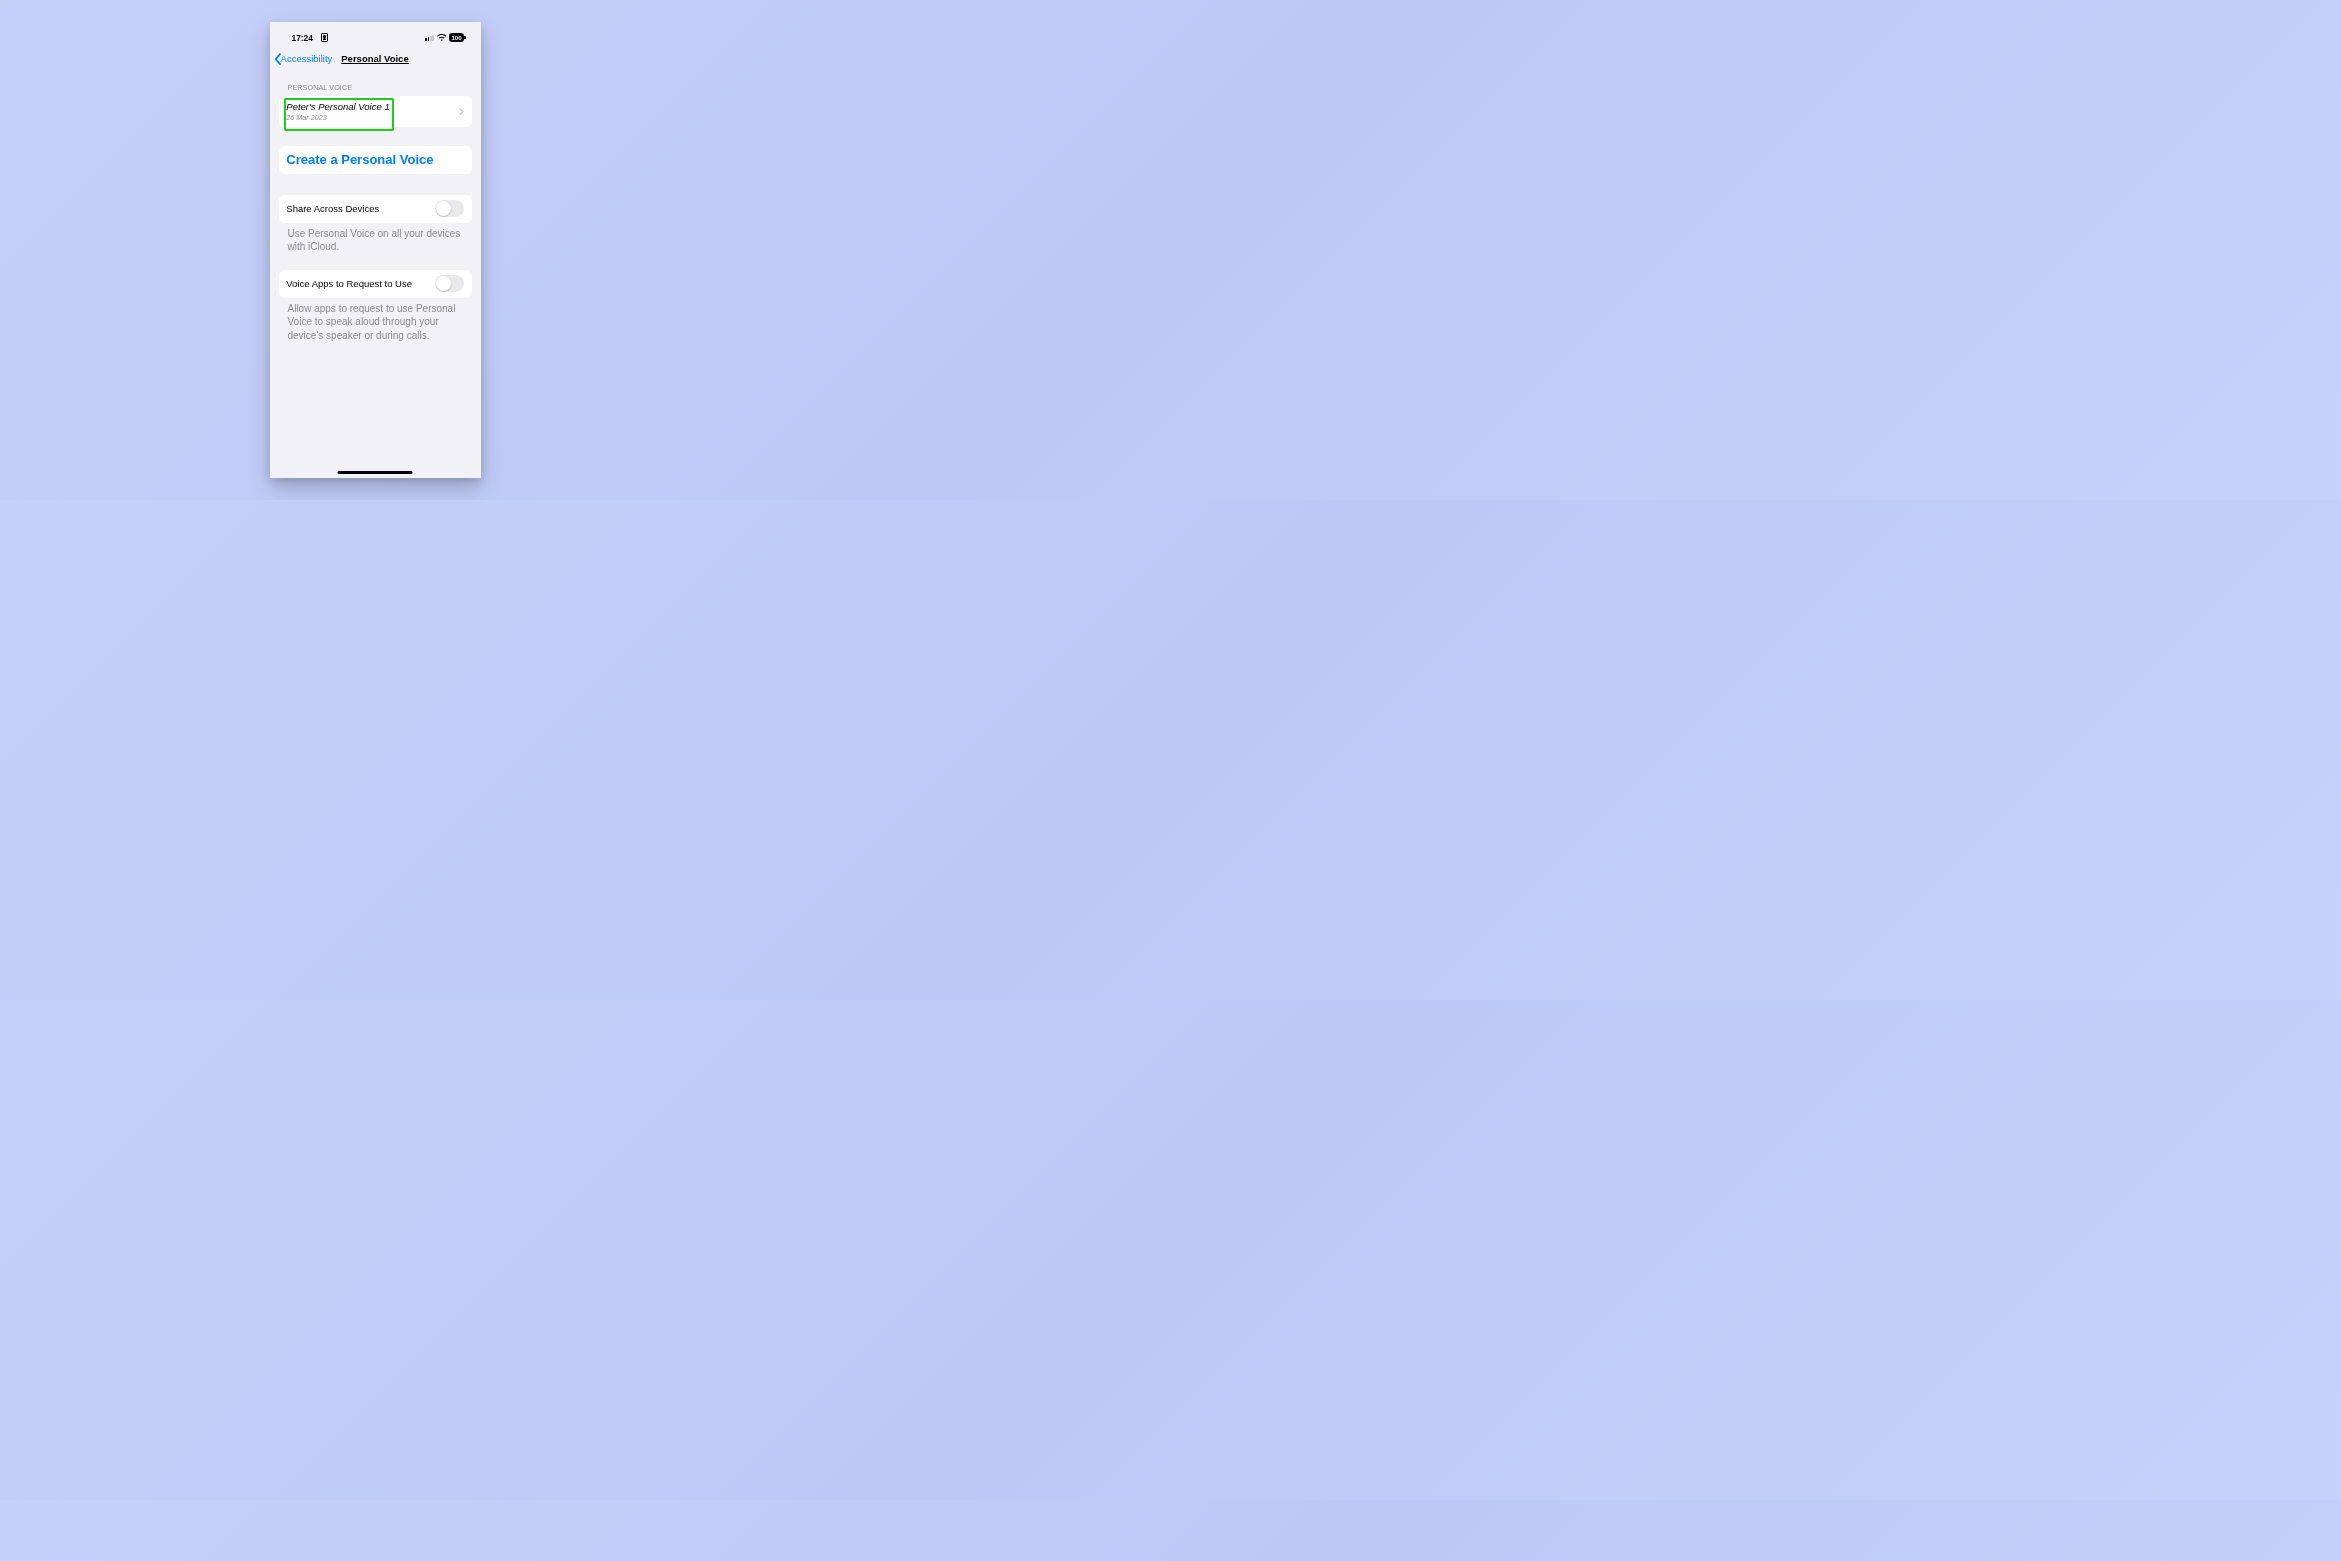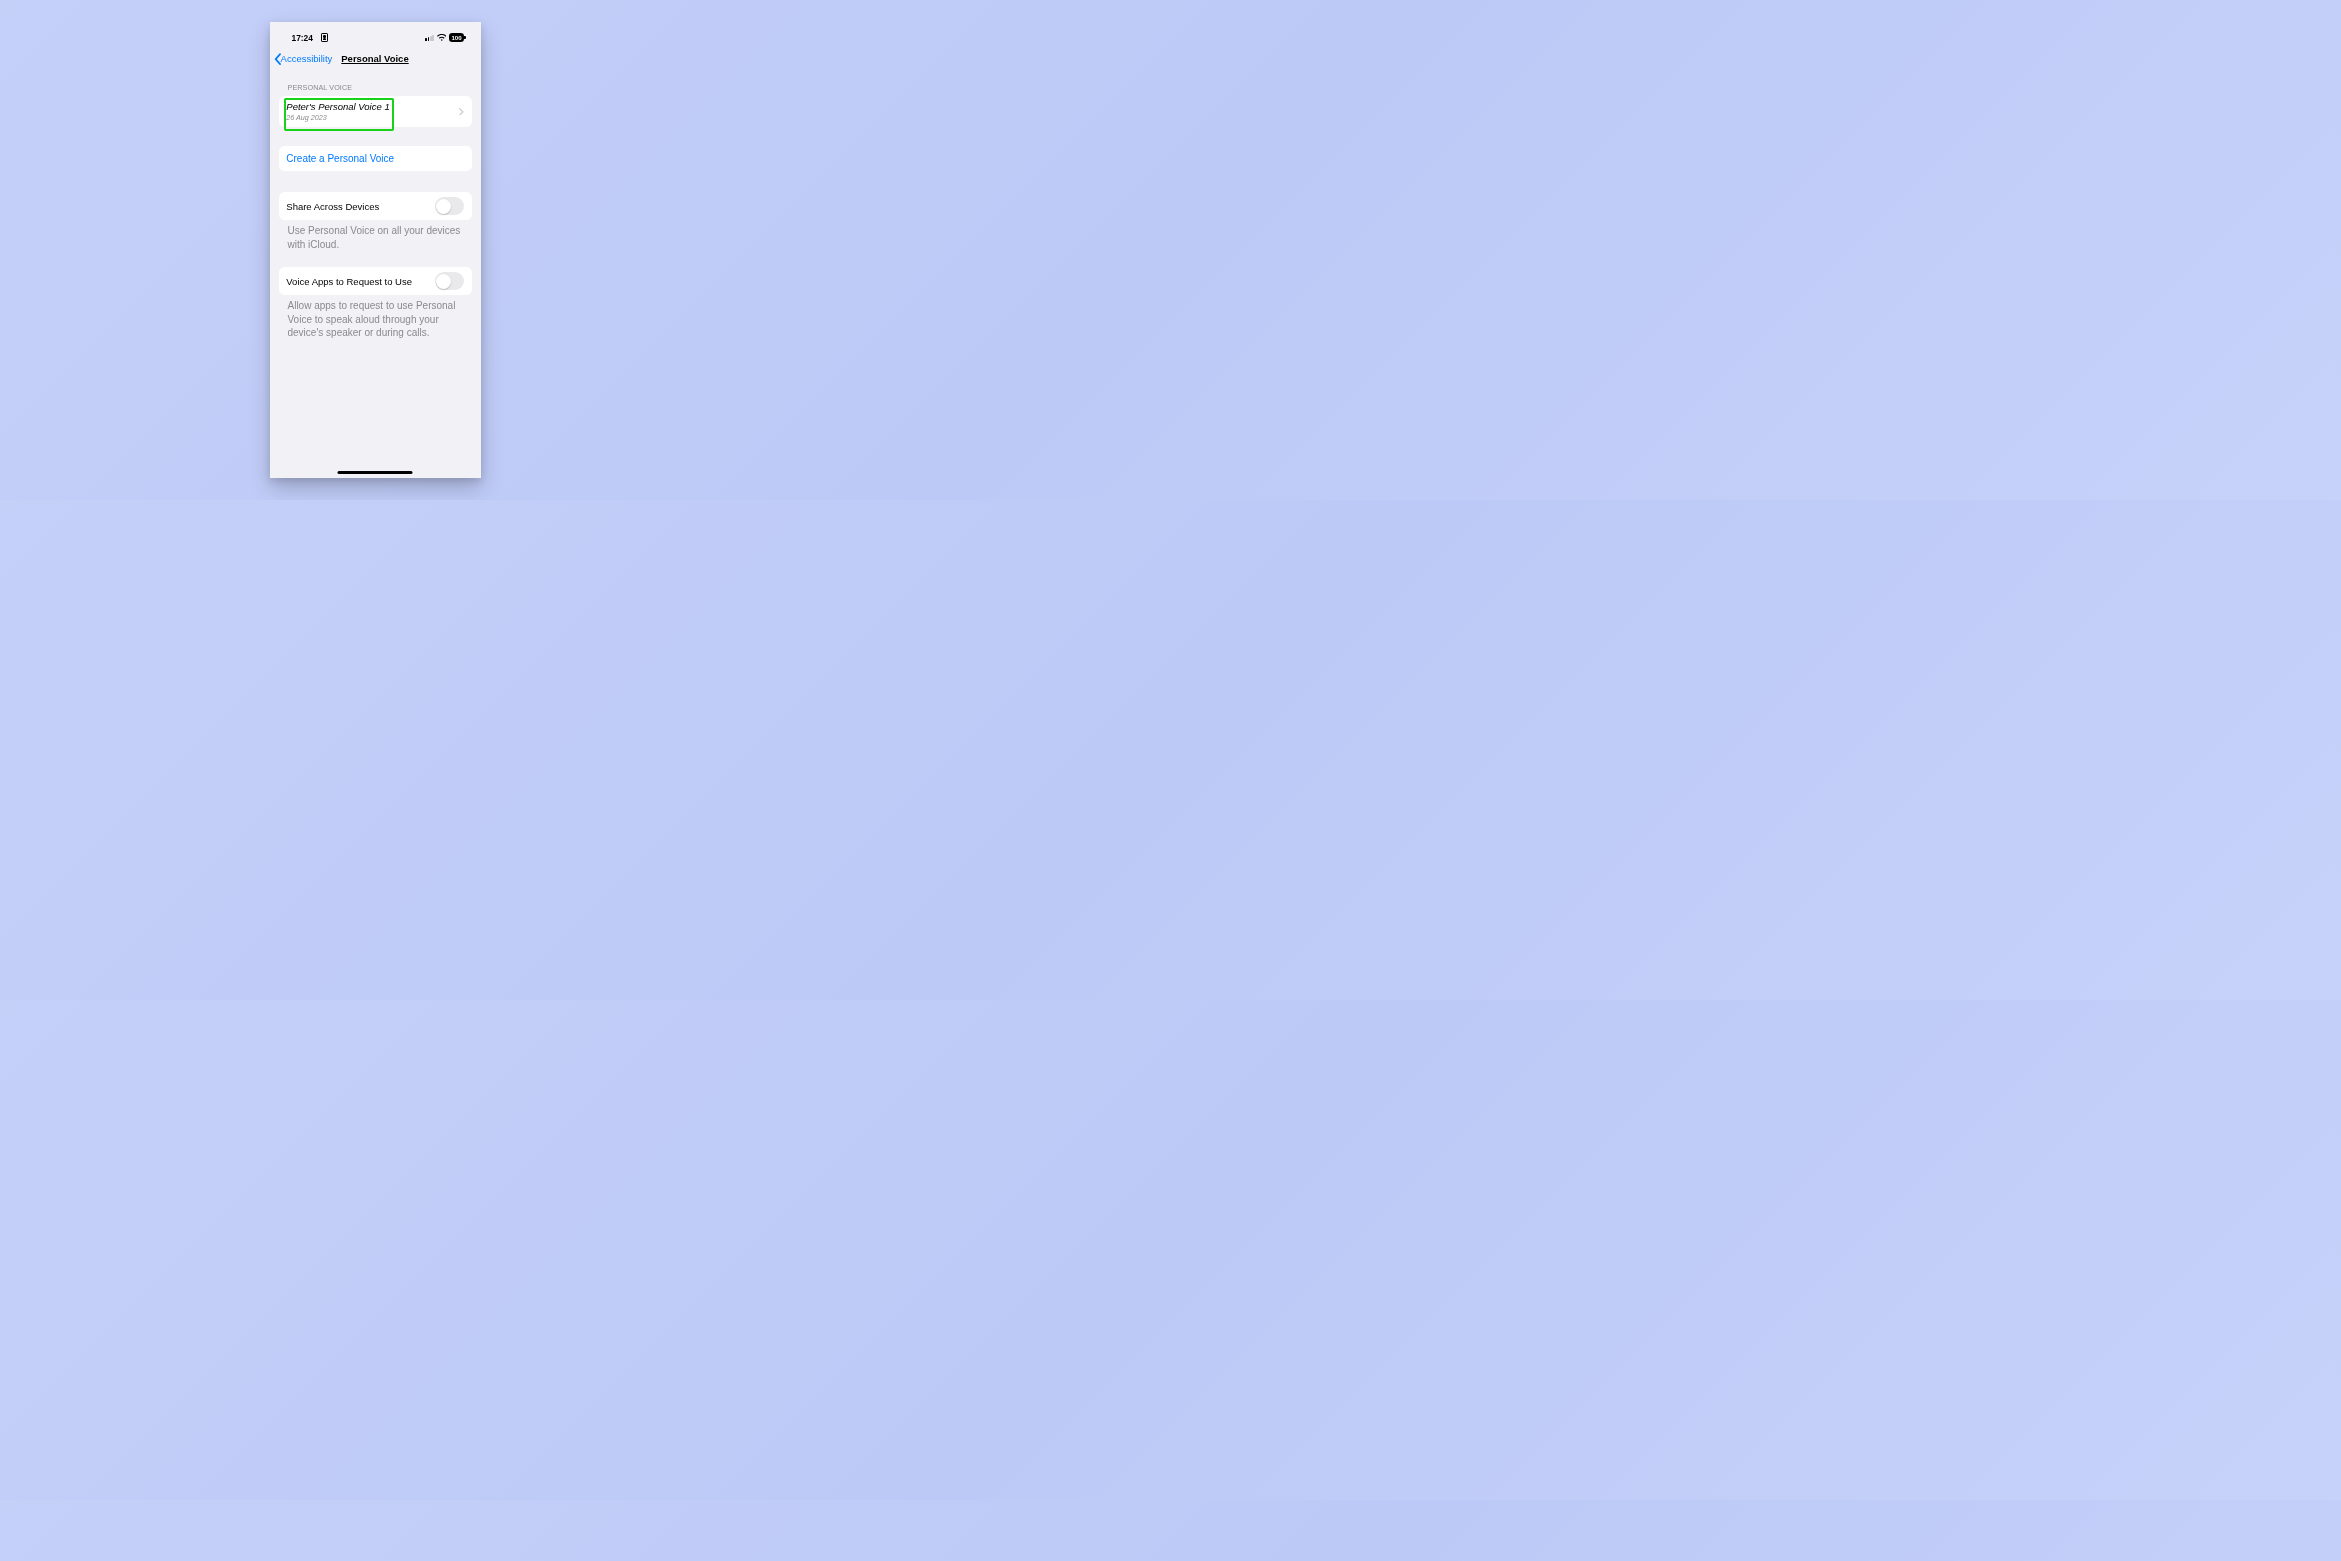--- a/index.html
+++ b/index.html
@@ -73,21 +73,21 @@
     }
     .cell-group{background:#fff;border-radius:5.6px;overflow:hidden;}
     .cell{
       display:flex;align-items:center;justify-content:space-between;
       padding:5.6px 7.8px;min-height:24.5px;
     }
     .cell-main{display:flex;flex-direction:column;gap:0.6px;font-style:italic;}
     .cell-title{font-size:9.5px;color:#000;}
     .cell-sub{font-size:7.2px;color:#8a8a8e;}
     .chevron svg{display:block;}
-    .link-cell{color:#007aff;font-size:10px;padding:6.1px 7.8px;}
+    .link-cell{color:#007aff;font-size:13px;padding:6.1px 7.8px;font-weight:bold;}
     .footer-text{font-size:10px;color:#8a8a8e;padding:3.9px 9px 0 9px;line-height:1.35;}
     .spacer{height:19px;}
     .spacer-sm{height:21px;}
     
     .toggle{
       width:28.4px;height:17.3px;border-radius:9px;background:#e9e9eb;position:relative;flex:none;
     }
     .toggle::after{
       content:"";position:absolute;top:1.1px;left:1.1px;width:15px;height:15px;
       background:#fff;border-radius:50%;box-shadow:0 0.6px 1.7px rgba(0,0,0,0.2),0 1.1px 0.6px rgba(0,0,0,0.05);
@@ -140,21 +140,21 @@
   </div>
 
   <div class="content">
 
     <div class="section-header">PERSONAL VOICE</div>
 
     <div class="cell-group" style="position:relative;">
       <div class="cell">
         <div class="cell-main">
           <span class="cell-title">Peter's Personal Voice 1</span>
-          <span class="cell-sub">26 Aug 2023</span>
+          <span class="cell-sub">26 Mar 2023</span>
         </div>
         <span class="chevron">
           <svg width="4.5" height="7.8" viewBox="0 0 8 14">
               <path d="M1 1 L7 7 L1 13" stroke="#c5c5c8" stroke-width="2" fill="none" stroke-linecap="round" stroke-linejoin="round"></path>
             </svg>
         </span>
       </div>
     </div>
 
     <div class="spacer"></div>

